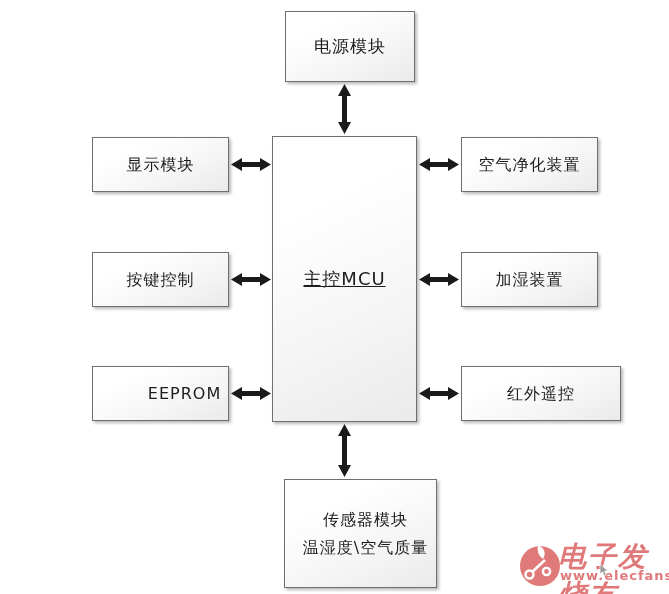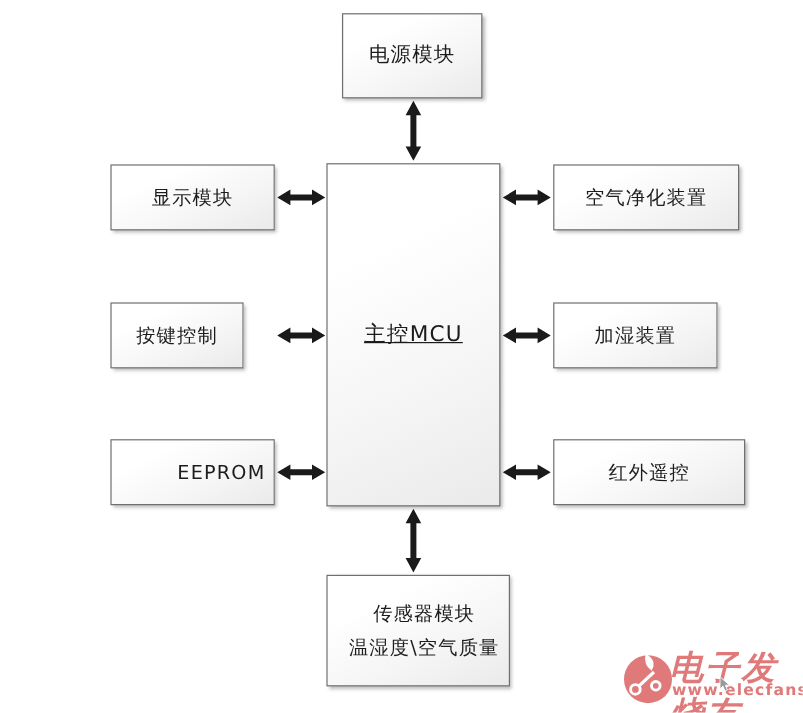--- a/index.html
+++ b/index.html
@@ -49,53 +49,53 @@
     letter-spacing:1px;
   }
   .wm-logo { left:518px; top:543px; width:44px; height:44px; }
   .cursor-artifact { position:absolute; left:599px; top:562px; width:11px; height:13px; }
 </style>
 </head>
 <body>
 
 <div class="stage">
 
-  <div class="box box-power" style="left:285px; top:11px; width:117px; height:71px;">
+  <div class="box box-power" style="left:285px; top:11px; width:130px; height:71px;">
     <span class="lbl">电源模块</span>
   </div>
 
   <div class="box box-mcu" style="left:272px; top:136px; width:145px; height:286px;text-decoration:underline;">
     <span class="lbl">主控MCU</span>
   </div>
 
   <div class="box" style="left:92px; top:137px; width:137px; height:55px;align-items:center;">
     <span class="lbl">显示模块</span>
   </div>
 
-  <div class="box" style="left:92px; top:252px; width:111px; height:55px;">
+  <div class="box" style="left:92px; top:252px; width:137px; height:55px;">
     <span class="lbl">按键控制</span>
   </div>
 
   <div class="box" style="left:92px; top:366px; width:137px; height:55px;padding-left:48px;">
     <span class="lbl">EEPROM</span>
   </div>
 
-  <div class="box" style="left:461px; top:137px; width:155px; height:55px;">
+  <div class="box" style="left:461px; top:137px; width:137px; height:55px;">
     <span class="lbl">空气净化装置</span>
   </div>
 
   <div class="box" style="left:461px; top:252px; width:137px; height:55px;">
     <span class="lbl">加湿装置</span>
   </div>
 
   <div class="box" style="left:461px; top:366px; width:160px; height:55px;">
     <span class="lbl">红外遥控</span>
   </div>
 
-  <div class="box box-sensor" style="left:272px; top:479px; width:153px; height:93px;padding-left:10px;">
+  <div class="box box-sensor" style="left:284px; top:479px; width:153px; height:109px;padding-left:10px;">
     <span class="lbl">传感器模块</span>
     <span class="lbl">温湿度\空气质量</span>
   </div>
 
   <div class="arrow" style="left:337px; top:84px;">
     <svg width="15" height="50" viewBox="0 0 15 50">
       <polygon points="7.5,0 1,12 5,12 5,38 1,38 7.5,50 14,38 10,38 10,12 14,12"></polygon>
     </svg>
   </div>
 

